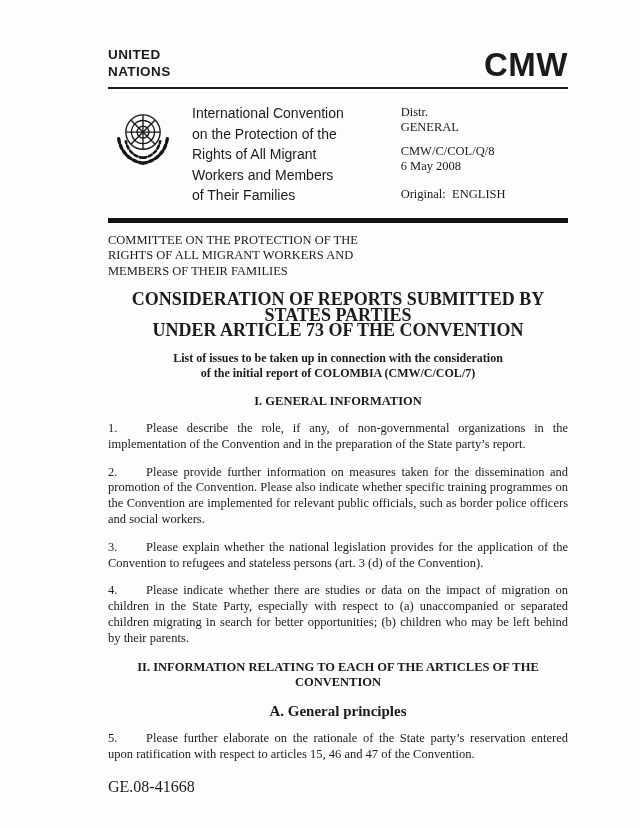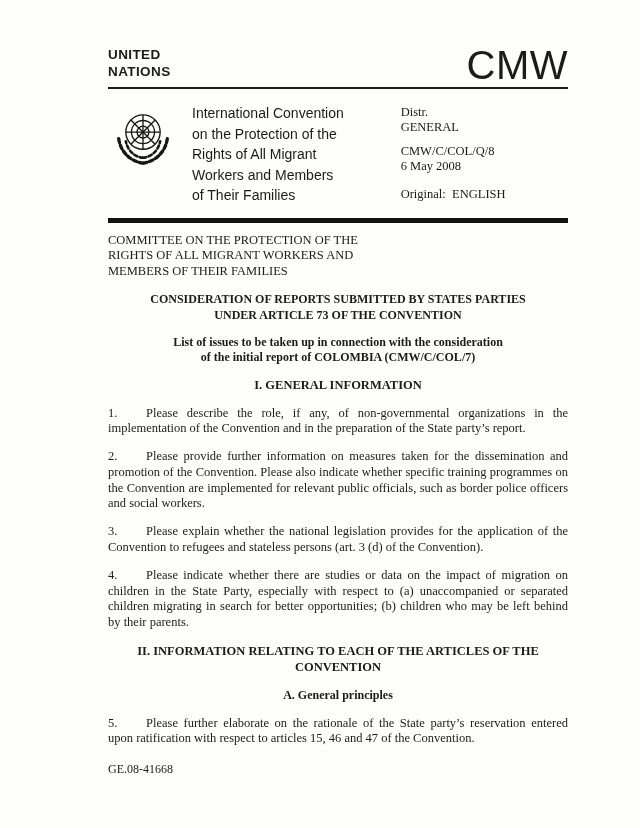--- a/index.html
+++ b/index.html
@@ -26,22 +26,22 @@
   }
   .org {
     font-family: "Liberation Sans", sans-serif;
     font-weight: bold;
     font-size: 13.5px;
     line-height: 17px;
     letter-spacing: 0.4px;
   }
   .symbol {
     font-family: "Liberation Sans", sans-serif;
-    font-weight: normal;
-    font-size: 40px;
+    font-weight: bold;
+    font-size: 33px;
     line-height: 30px;
     letter-spacing: 0.5px;
   }
   .rule-thin { height: 2px; background: #1a1a1a; margin-top: 7px; }
 
   
   .masthead {
     display: flex;
     align-items: flex-start;
     padding: 14px 0 12px 2px;
@@ -69,32 +69,32 @@
   
   .committee {
     margin: 10px 0 0;
     font-size: 12.5px;
     line-height: 15.5px;
   }
   .h-center {
     text-align: center;
     font-weight: bold;
   }
-  .h-cons { margin: 13px 0 0; font-size: 12px; line-height: 15.5px; }
+  .h-cons { margin: 13px 0 0; font-size: 18px; line-height: 15.5px; }
   .h-list { margin: 12px 0 0; font-size: 12px;   line-height: 15px; }
   .h-sec  { margin: 13px 0 0; font-size: 12.5px; line-height: 15.5px; }
-  .h-sub  { margin: 13px 0 0; font-size: 12px; line-height: 15.5px; }
+  .h-sub  { margin: 13px 0 0; font-size: 15px; line-height: 15.5px; }
   .para {
     margin: 12px 0 0;
     font-size: 12.5px;
     line-height: 15.8px;
     text-align: justify;
   }
   .pnum { display: inline-block; width: 38px; }
-  .footer-ref { margin-top: 15px; font-size: 12px; }
+  .footer-ref { margin-top: 15px; font-size: 16px; }
 </style>
 </head>
 <body>
 
 <div class="page">
 
   <div class="top-row">
     <div class="org preline">UNITED
 NATIONS</div>
     <div class="symbol">CMW</div>

